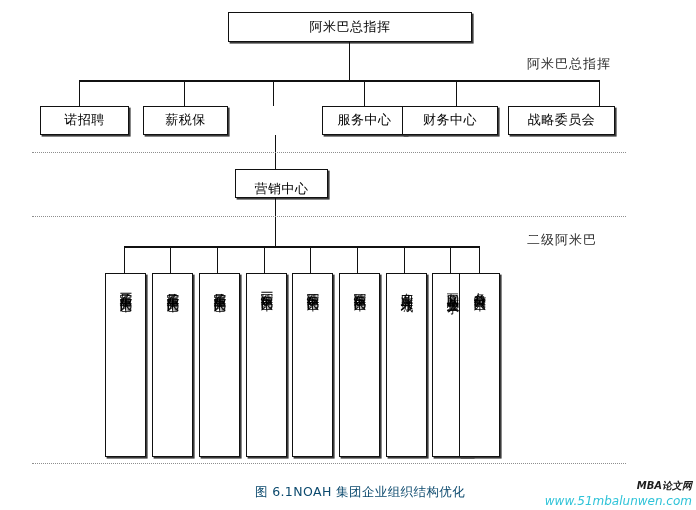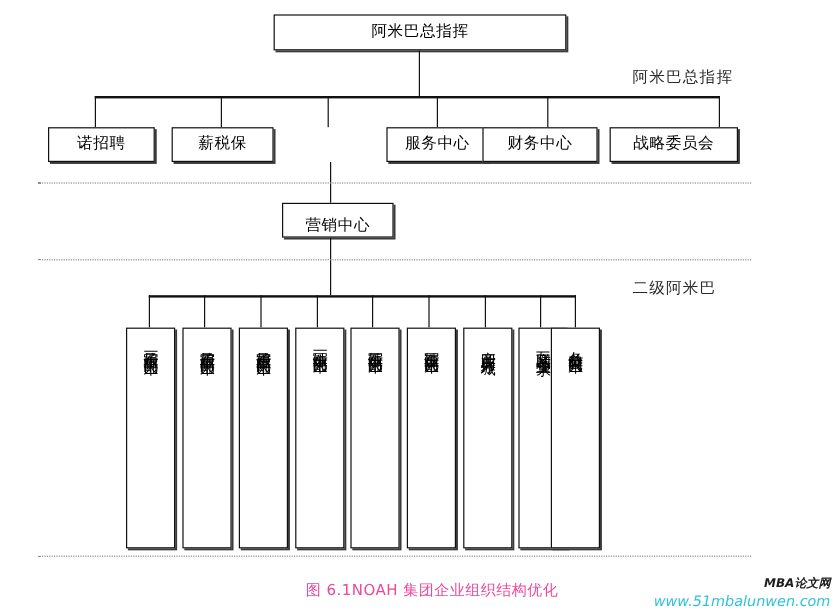--- a/index.html
+++ b/index.html
@@ -102,21 +102,21 @@
   }
 
   
   .caption {
     position: absolute;
     left: 0;
     right: 0;
     top: 484px;
     text-align: center;
     font-size: 12.5px;
-    color: #ec4899;
+    color: #0c4a6e;
     letter-spacing: 0.4px;
     margin-left: 24px;
   }
 
   
   .wm {
     position: absolute;
     right: 4px;
     text-align: right;
     font-style: italic;

